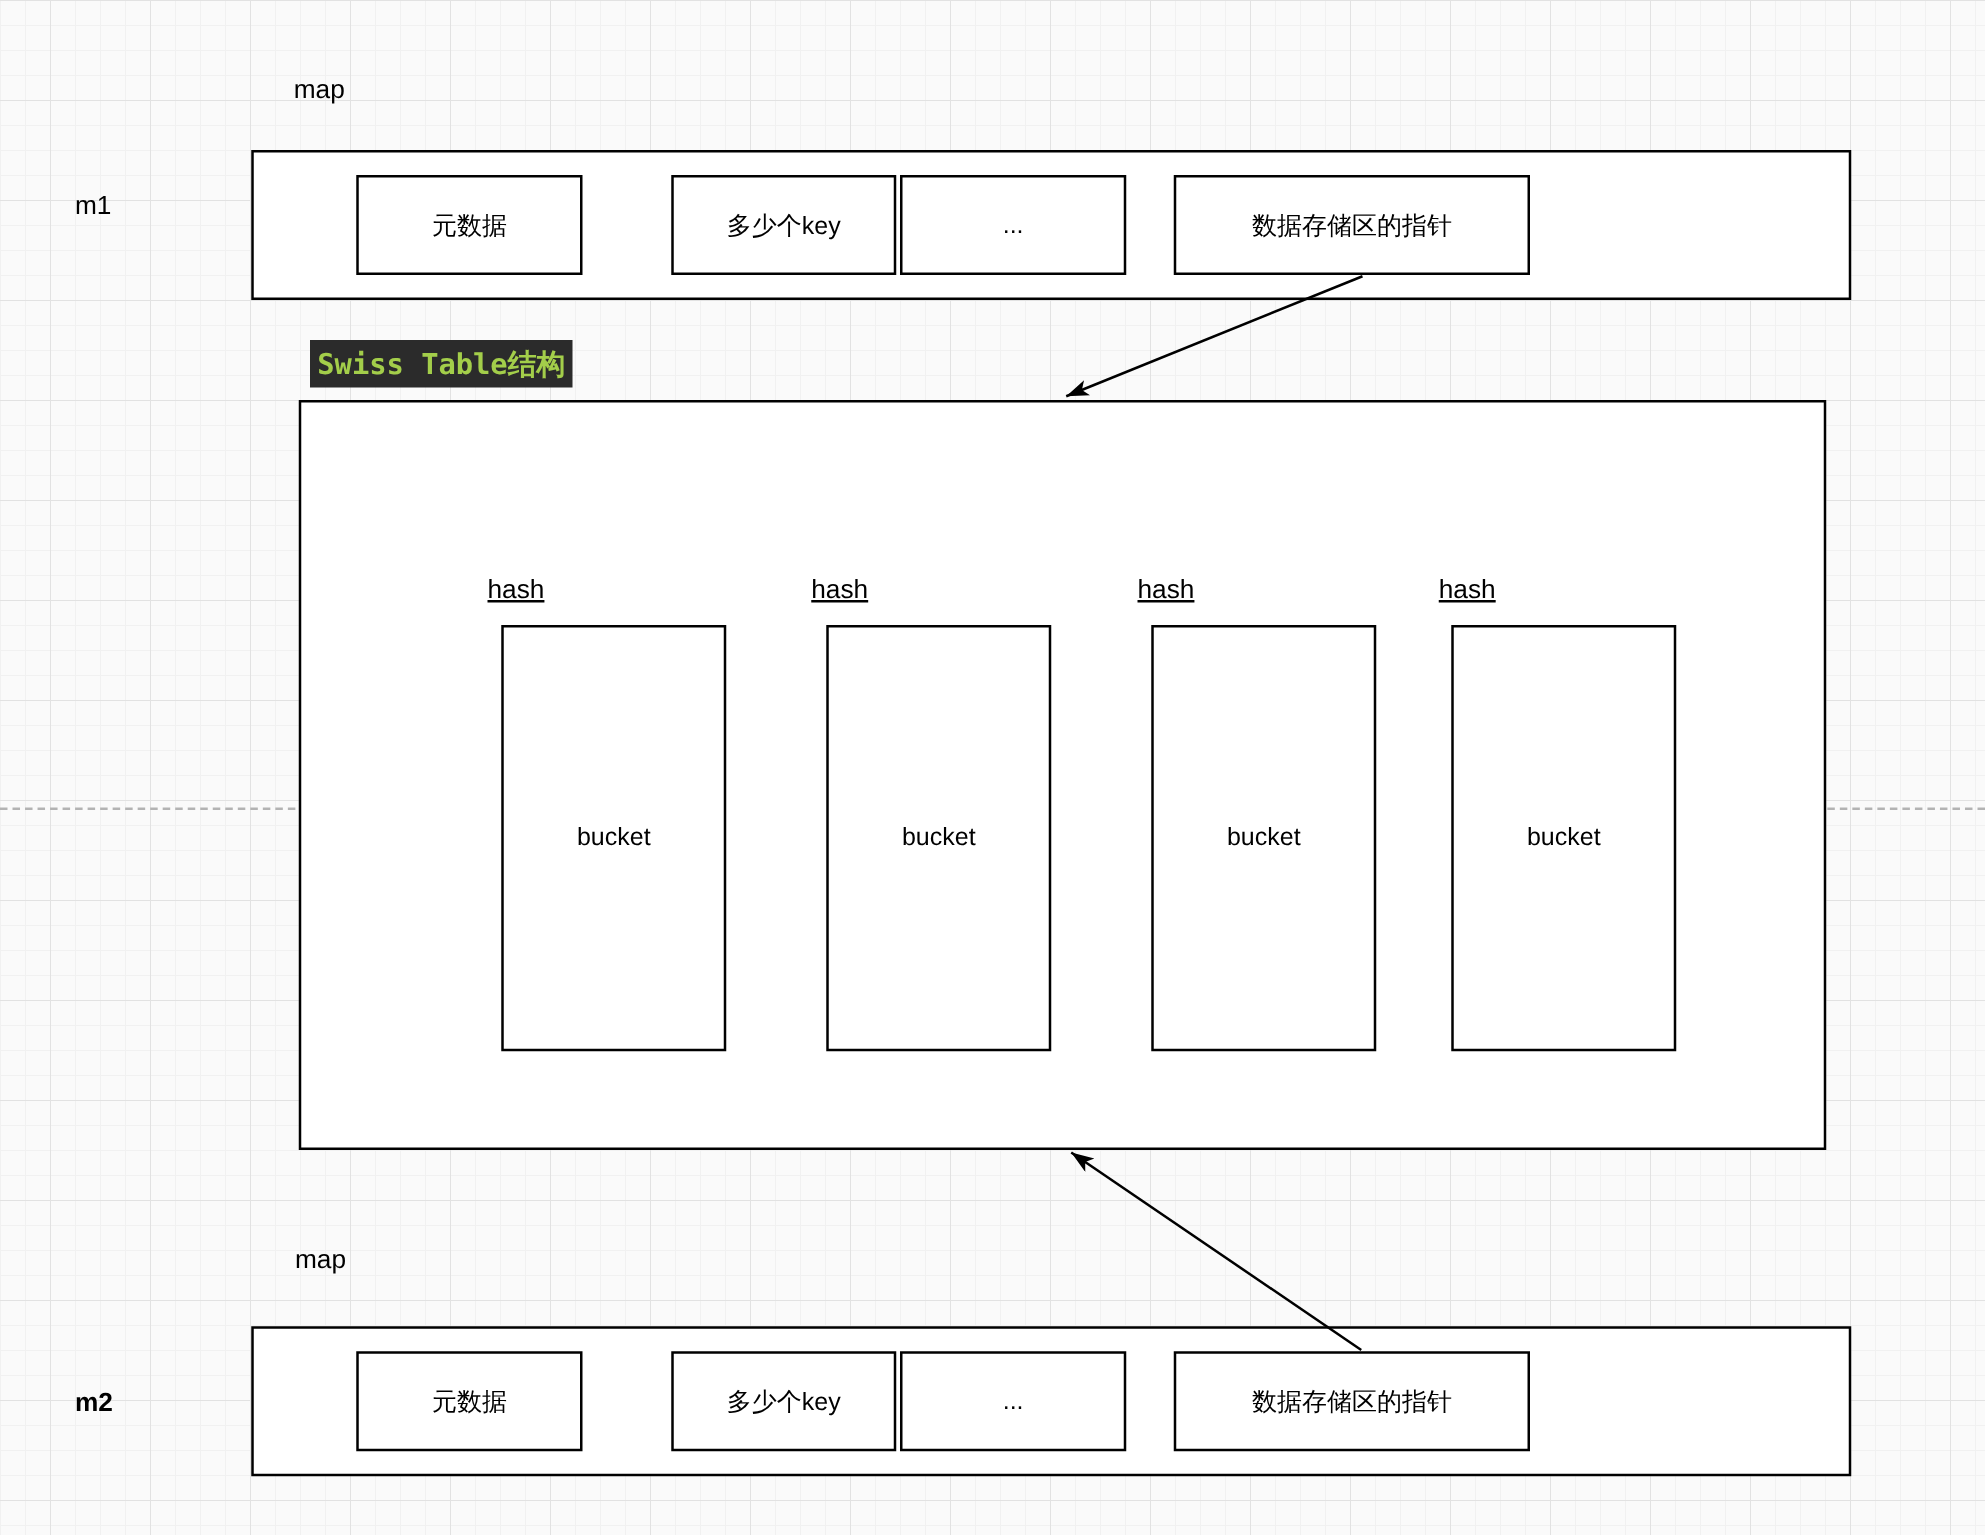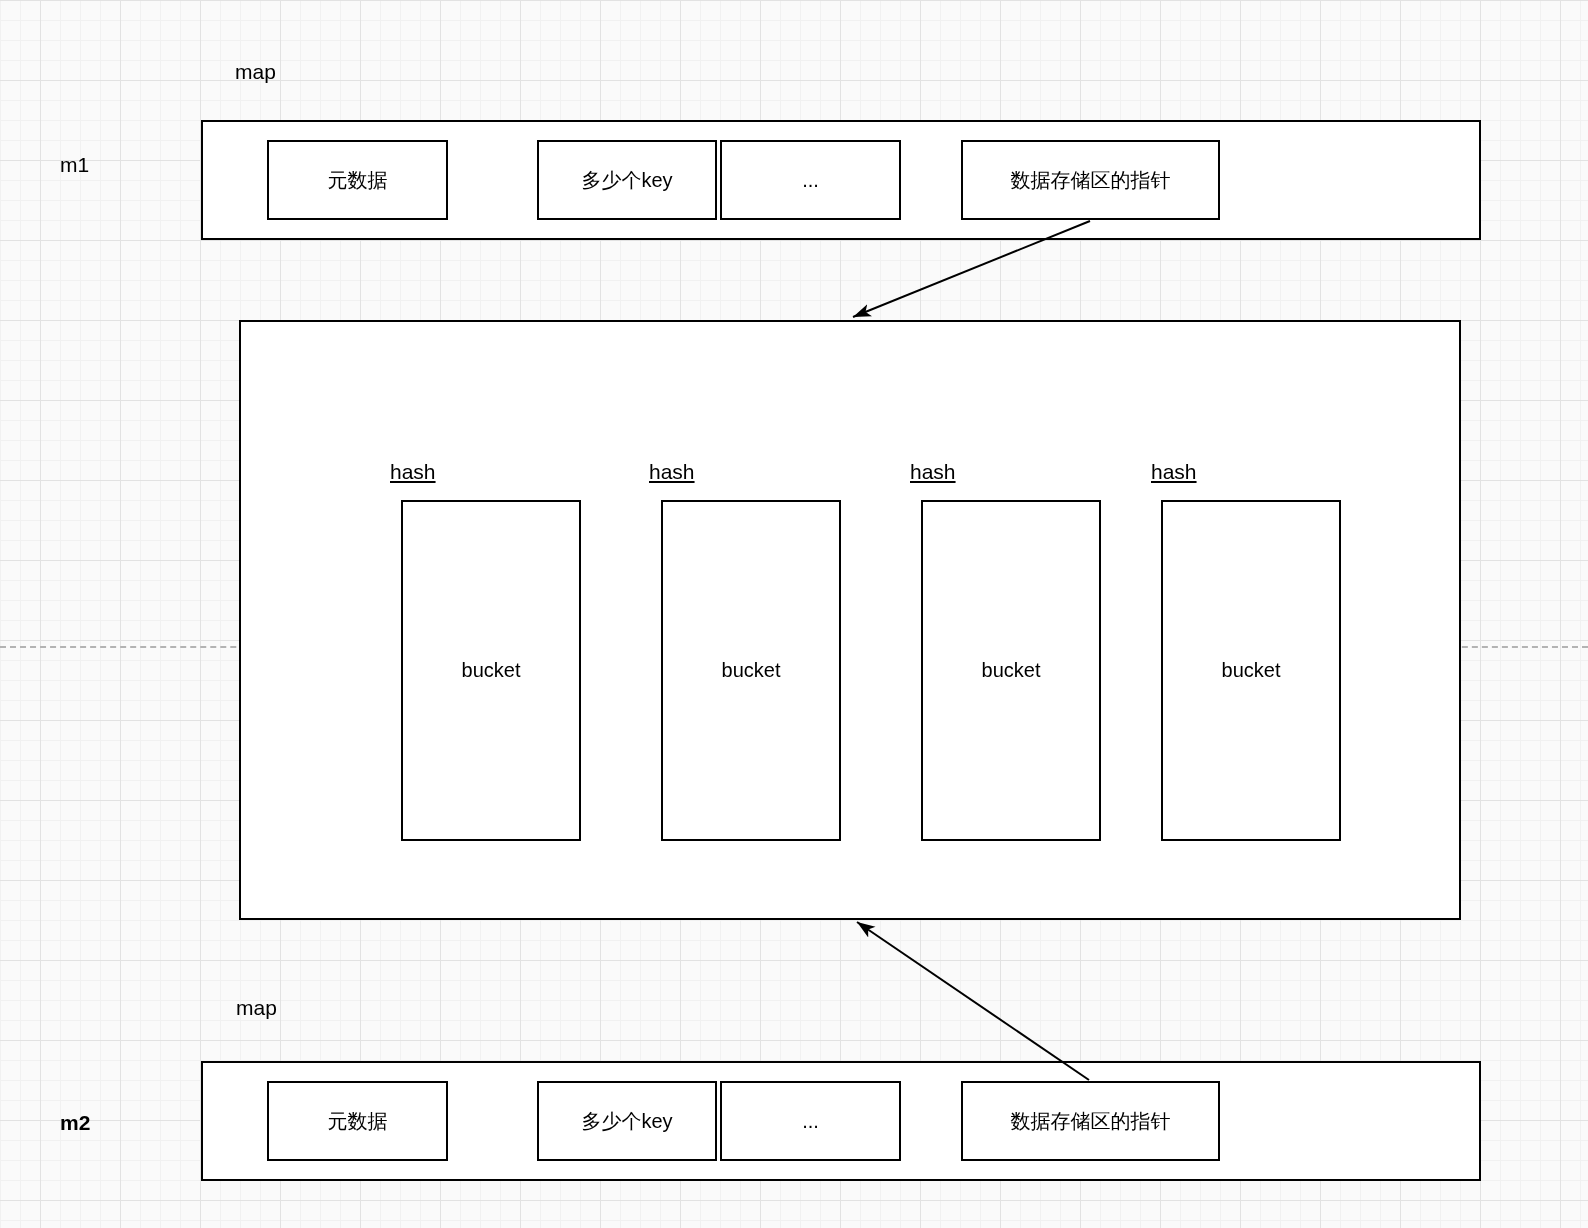--- a/index.html
+++ b/index.html
@@ -70,24 +70,24 @@
     height: 1228px;
     z-index: 4;
     pointer-events: none;
   }
   
   .m1-outer { left: 201px; top: 120px; width: 1280px; height: 120px; }
   .m1-cell  { top: 140px; height: 80px; }
   
   .m2-outer { left: 201px; top: 1061px; width: 1280px; height: 120px; }
   .m2-cell  { top: 1081px; height: 80px; }
-  .cell-1 { left: 267px; width: 181px; }
+  .cell-1 { left: 285px; width: 181px; }
   .cell-2 { left: 501px; width: 180px; margin-left: 36px; }
   .cell-3 { left: 720px; width: 181px; }
-  .cell-4 { left: 961px; width: 259px; }
+  .cell-4 { left: 939px; width: 285px; }
   
   .swiss-box { left: 239px; top: 320px; width: 1222px; height: 600px; }
   .bucket { top: 500px; width: 180px; height: 341px; z-index: 3; }
   .bucket-1 { left: 401px; }
   .bucket-2 { left: 661px; }
   .bucket-3 { left: 921px; }
   .bucket-4 { left: 1161px; }
   .hash-label { top: 460px; width: 180px; z-index: 3; text-decoration: underline; }
   .hash-1 { left: 390px; }
   .hash-2 { left: 649px; }
@@ -103,20 +103,21 @@
 
   <div class="plain-label" style="left:235px; top:60px;">map</div>
   <div class="plain-label" style="left:60px; top:153px; width:44px;">m1</div>
 
   <div class="shape m1-outer"></div>
   <div class="shape m1-cell cell-1">元数据</div>
   <div class="shape m1-cell cell-2">多少个key</div>
   <div class="shape m1-cell cell-3">...</div>
   <div class="shape m1-cell cell-4">数据存储区的指针</div>
 
+  <div class="title-badge">Swiss Table结构</div>
 
   <div class="shape swiss-box"></div>
 
   <div class="plain-label hash-label hash-1">hash</div>
   <div class="plain-label hash-label hash-2">hash</div>
   <div class="plain-label hash-label hash-3">hash</div>
   <div class="plain-label hash-label hash-4">hash</div>
 
   <div class="shape bucket bucket-1">bucket</div>
   <div class="shape bucket bucket-2">bucket</div>

